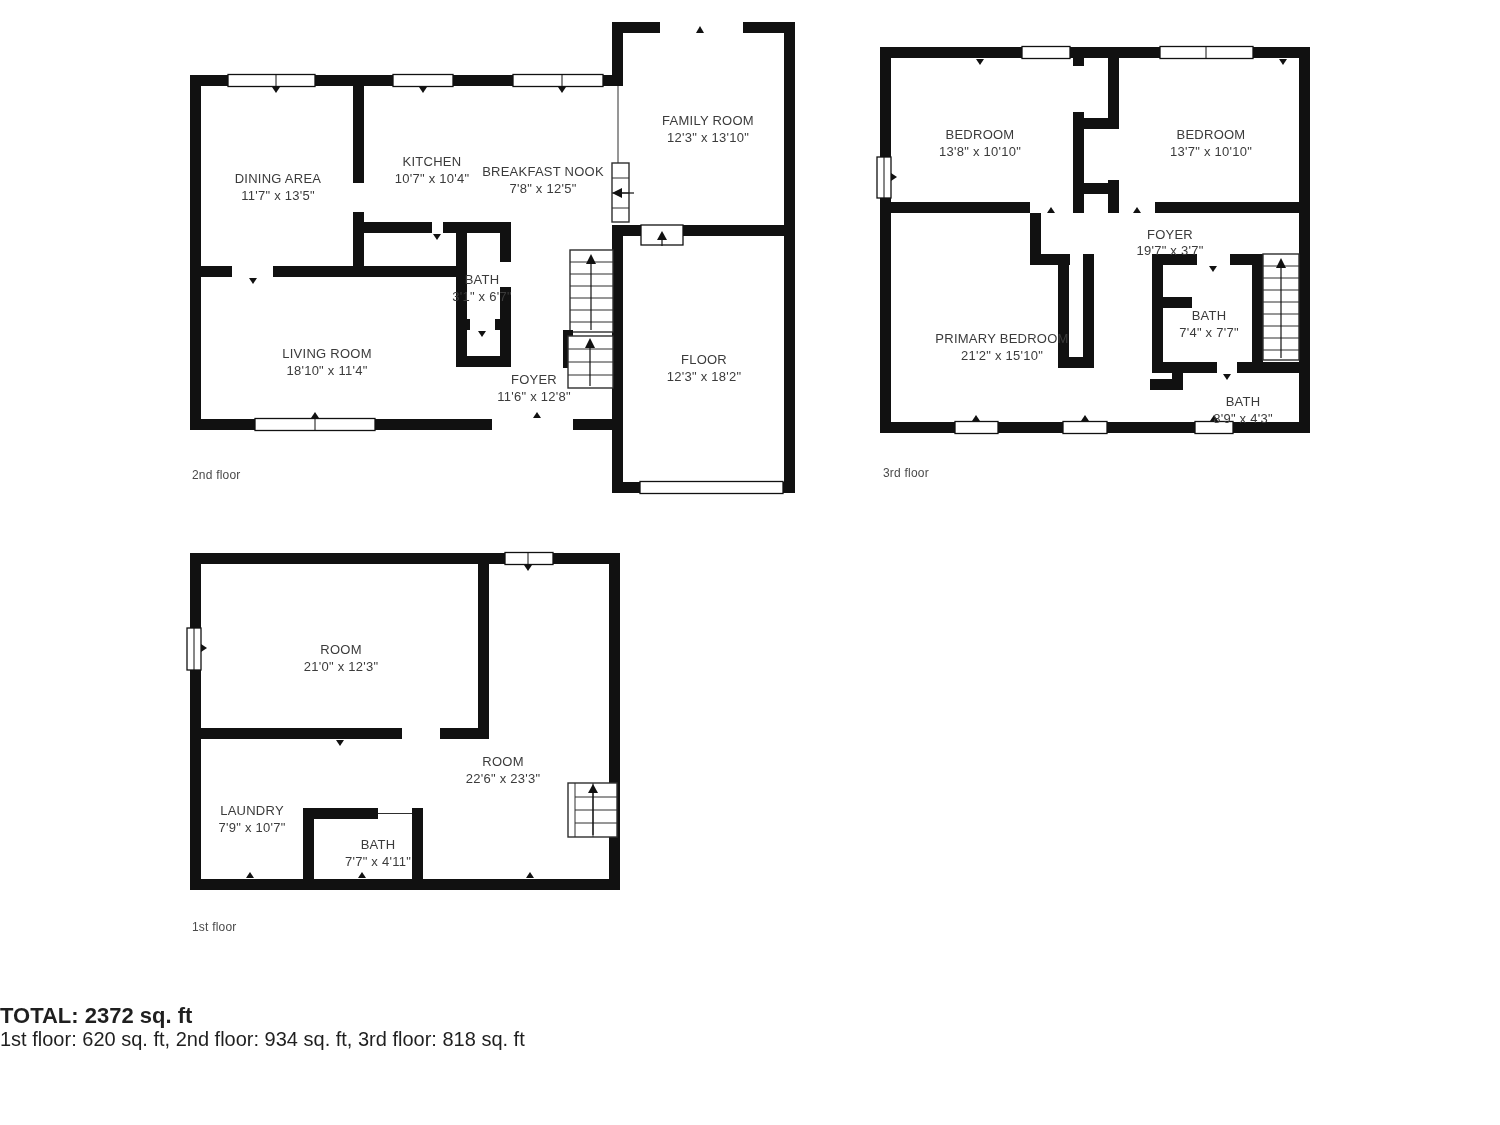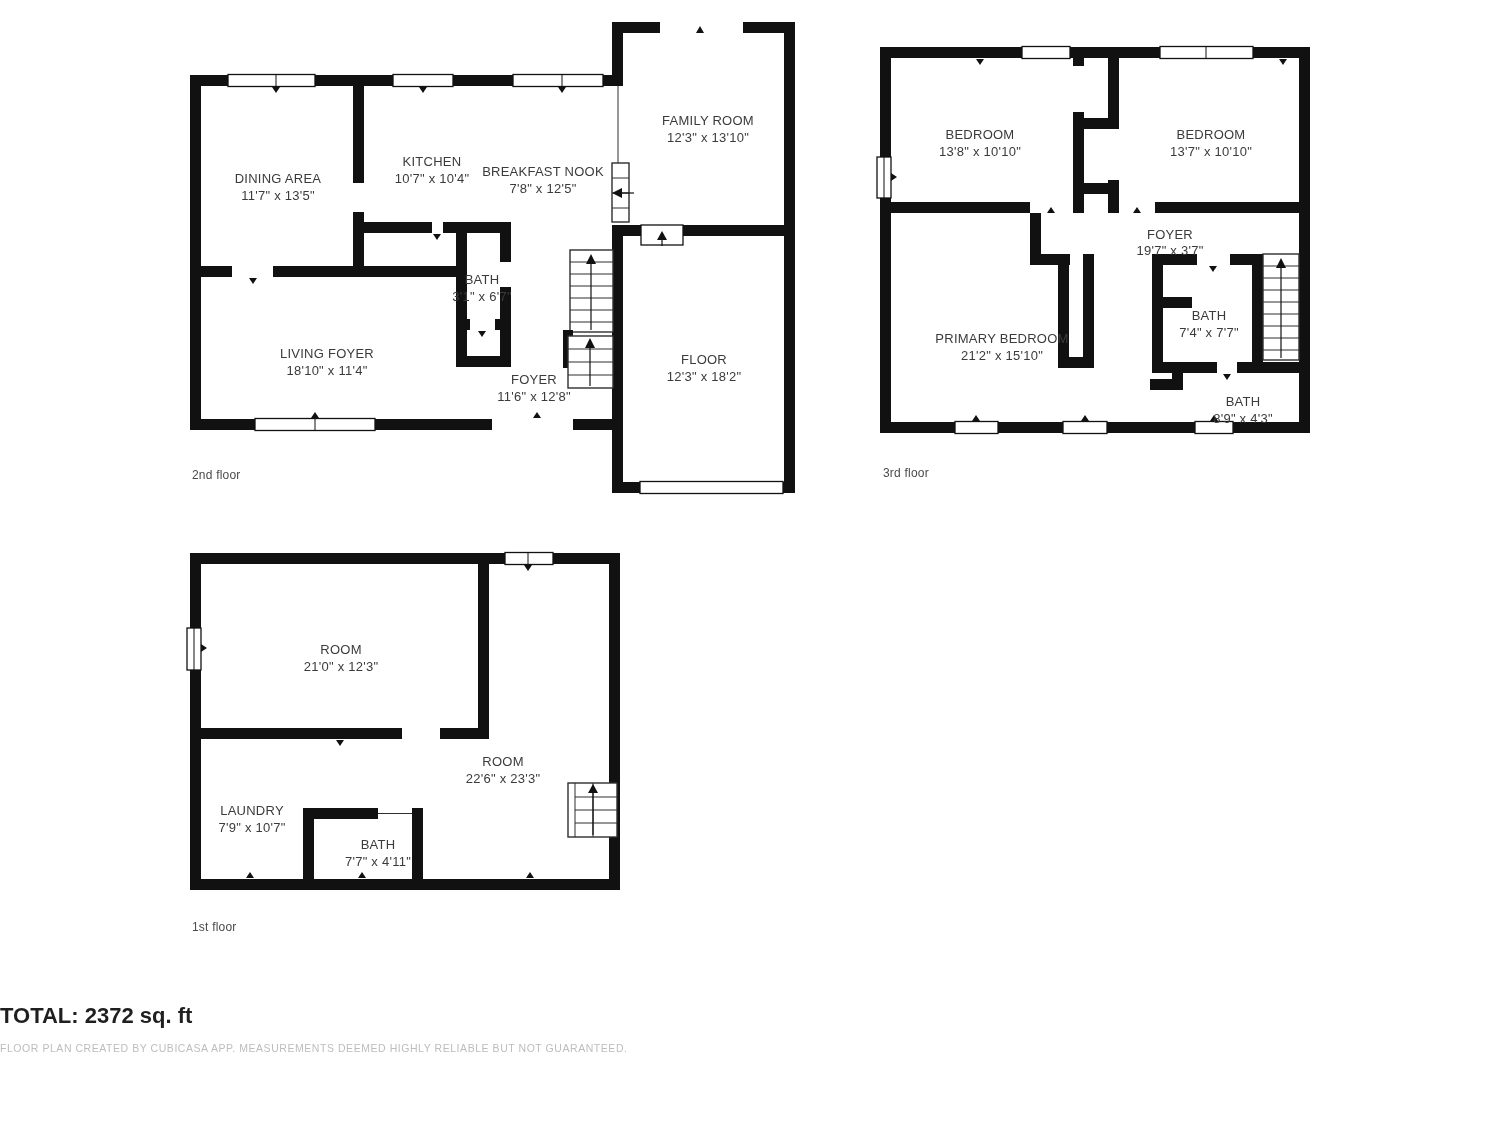--- a/index.html
+++ b/index.html
@@ -283,21 +283,21 @@
   </div>
   <div class="room-label" style="left:708px;top:112px">
     <span class="nm">FAMILY ROOM</span>
     <span class="dm">12'3" x 13'10"</span>
   </div>
   <div class="room-label" style="left:482px;top:271px">
     <span class="nm">BATH</span>
     <span class="dm">3'1" x 6'7"</span>
   </div>
   <div class="room-label" style="left:327px;top:345px">
-    <span class="nm">LIVING FOYER</span>
+    <span class="nm">LIVING ROOM</span>
     <span class="dm">18'10" x 11'4"</span>
   </div>
   <div class="room-label" style="left:534px;top:371px">
     <span class="nm">FOYER</span>
     <span class="dm">11'6" x 12'8"</span>
   </div>
   <div class="room-label" style="left:704px;top:351px">
     <span class="nm">FLOOR</span>
     <span class="dm">12'3" x 18'2"</span>
   </div>
@@ -343,16 +343,16 @@
     <span class="nm">BATH</span>
     <span class="dm">7'7" x 4'11"</span>
   </div>
 
   <div class="floor-label" style="left:192px;top:468px">2nd floor</div>
   <div class="floor-label" style="left:883px;top:466px">3rd floor</div>
   <div class="floor-label" style="left:192px;top:920px">1st floor</div>
 
   <div id="summary">
     <div class="total">TOTAL: 2372 sq. ft</div>
-    <div class="foot">FLOOR PLAN CREATED BY CUBICASA APP. MEASUREMENTS DEEMED HIGHLY RELIABLE BUT NOT GUARANTEED.</div>
+    <div class="line">1st floor: 620 sq. ft, 2nd floor: 934 sq. ft, 3rd floor: 818 sq. ft</div>
   </div>
 
 </div>
 
 </body></html>

